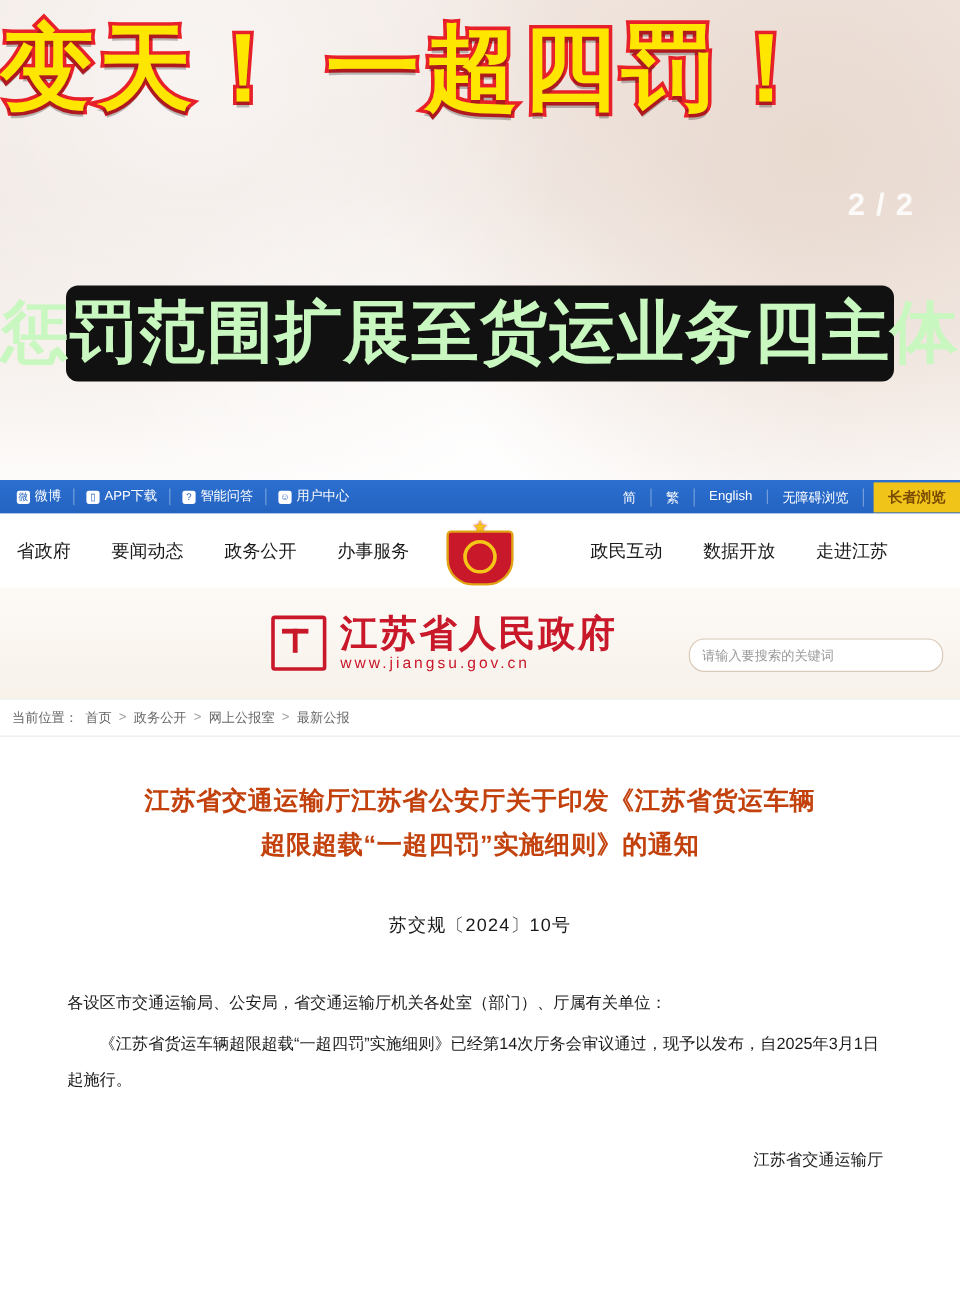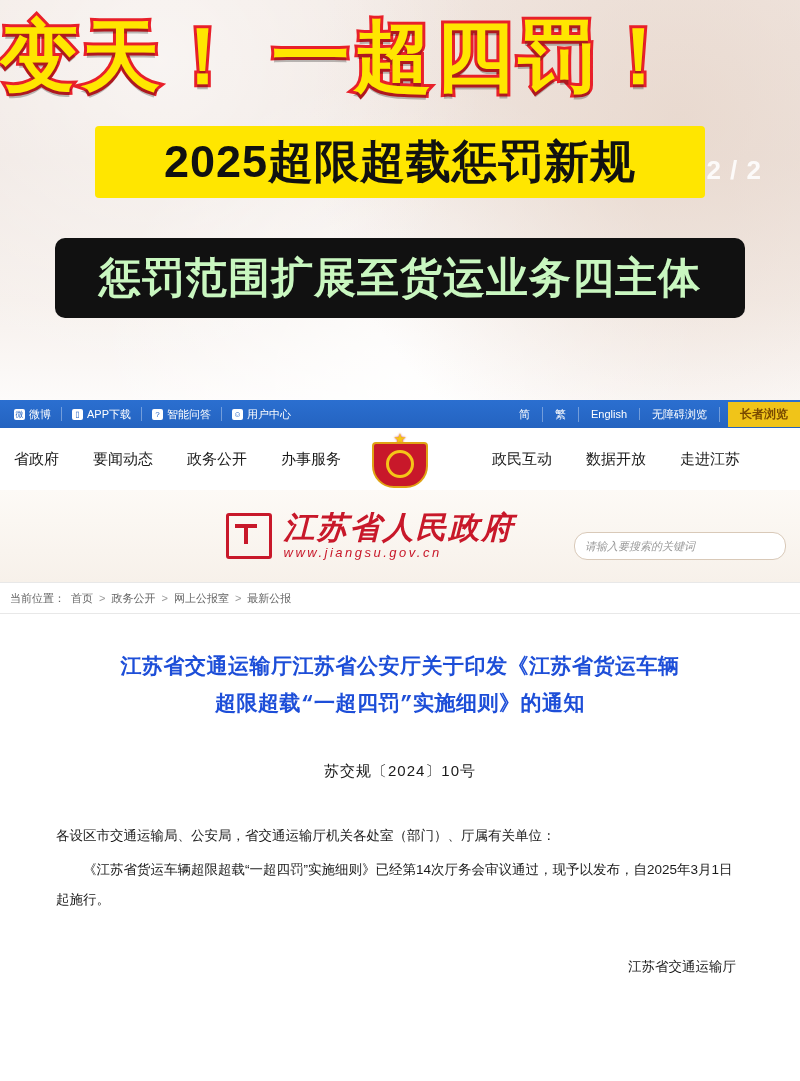--- a/index.html
+++ b/index.html
@@ -77,21 +77,21 @@
     width: 690px;
     height: 80px;
     background: #111111;
     border-radius: 10px;
     display: flex;
     align-items: center;
     justify-content: center;
   }
   .headline3 {
     font-weight: bold;
-    font-size: 42px;
+    font-size: 56px;
     color: #c9f7c0;
     letter-spacing: 1px;
     white-space: nowrap;
   }
 
   .page-counter {
     position: absolute;
     top: 155px;
     right: 38px;
     font-size: 26px;
@@ -229,21 +229,20 @@
   }
 
   
   .hero {
     position: relative;
     height: 92px;
     background: linear-gradient(180deg, #fdfaf6 0%, #f7f1ea 100%);
     display: flex;
     align-items: center;
     justify-content: center;
-    font-style: italic;
   }
   .logo-block {
     display: flex;
     align-items: center;
     gap: 12px;
     transform: translateX(-30px);
   }
   .logo-mark {
     width: 40px;
     height: 40px;
@@ -303,24 +302,23 @@
 
   
   .article {
     padding: 36px 56px 0 56px;
     background: #ffffff;
   }
   .art-title {
     text-align: center;
     font-size: 21px;
     font-weight: bold;
-    color: #1d4ed8;
+    color: #c2410c;
     line-height: 1.75;
     letter-spacing: 0.5px;
-    font-family: Liberation Mono, monospace;
   }
   .art-meta {
     margin-top: 20px;
     display: flex;
     align-items: center;
     justify-content: center;
     gap: 34px;
     font-size: 12px;
     color: #888888;
     padding-bottom: 14px;
@@ -352,23 +350,20 @@
   }
 </style>
 </head>
 <body>
 
 <div class="banner">
   <div class="banner-bg-blur"></div>
 
   <div class="headline1">变天！ 一超四罚！</div>
 
-  <div class="headline2-wrap">
-    <div class="headline2">2025超限超载惩罚新规</div>
-  </div>
 
   <div class="headline3-wrap">
     <div class="headline3">惩罚范围扩展至货运业务四主体</div>
   </div>
 
   <div class="page-counter">2 / 2</div>
 </div>
 
 <div class="site">
 

